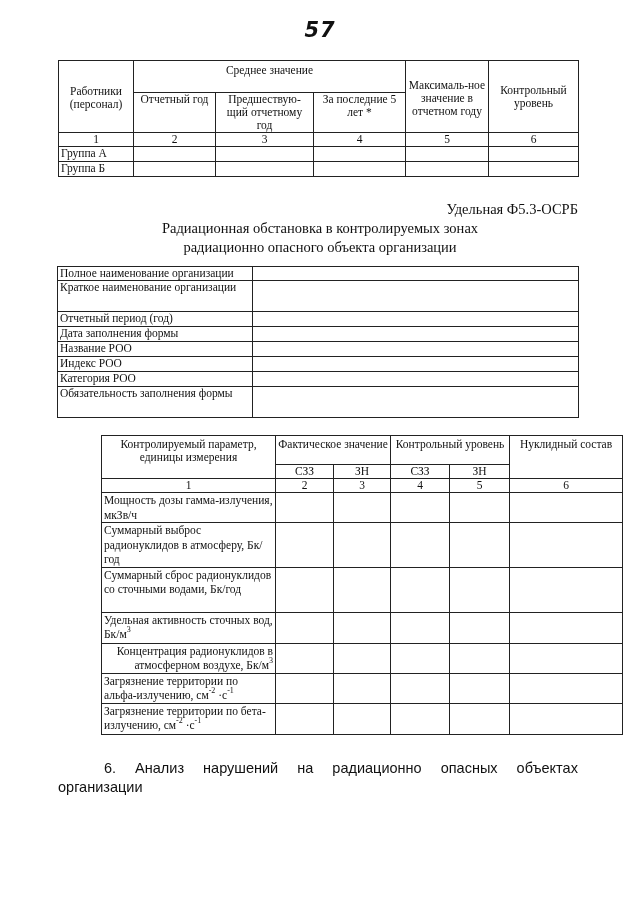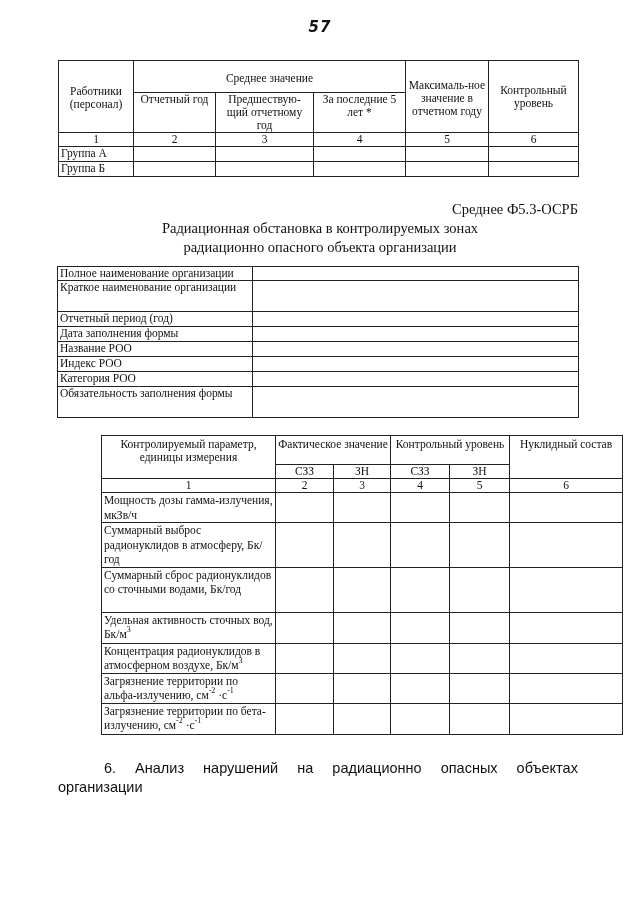--- a/index.html
+++ b/index.html
@@ -1,17 +1,17 @@
 <!DOCTYPE html>
 <html><head>
 <meta charset="utf-8">
 <style>
   html,body{margin:0;padding:0;background:#fff;}
   body{width:640px;height:900px;position:relative;overflow:hidden;font-family:"Liberation Serif","DejaVu Serif",serif;color:#111;}
-  .pagenum{position:absolute;left:300px;top:18px;width:40px;text-align:center;font-style:italic;font-weight:bold;font-size:15px;font-family:"DejaVu Sans",sans-serif;letter-spacing:1px;}
+  .pagenum{position:absolute;left:300px;top:18px;width:40px;text-align:center;font-style:italic;font-weight:bold;font-size:21px;font-family:"DejaVu Sans",sans-serif;letter-spacing:1px;}
   table{border-collapse:collapse;position:absolute;table-layout:fixed;}
   td{border:1px solid #222;padding:0 2px;font-size:11.5px;line-height:13px;vertical-align:top;}
   .c{text-align:center;}
   .mid{vertical-align:middle;}
   #t1{left:58px;top:60px;width:520px;}
   #t2{left:57px;top:266px;width:521px;}
   #t3{left:57px;top:435px;width:521px;margin-left:44px;}
   .tabno{position:absolute;right:62px;top:201px;font-size:14.5px;}
   .title{position:absolute;left:0;width:640px;text-align:center;font-size:14.5px;line-height:19px;top:219px;}
   .sec{position:absolute;left:58px;width:520px;top:759px;font-family:"Liberation Sans",sans-serif;font-size:14.5px;line-height:19px;text-align:justify;}
@@ -28,21 +28,21 @@
       <col style="width:75px">
       <col style="width:82px">
       <col style="width:98px">
       <col style="width:92px">
       <col style="width:83px">
       <col style="width:90px">
     </colgroup>
   <tbody>
       <tr style="height:32px">
     <td rowspan="2" class="c mid" style="padding-top:2px">Работники (персонал)</td>
-    <td colspan="3" class="c" style="padding-top:11px">Среднее значение</td>
+    <td colspan="3" class="c" style="padding-top:3px">Среднее значение</td>
     <td rowspan="2" class="c" style="padding-top:18px">Максималь-ное значение в отчетном году</td>
     <td rowspan="2" class="c mid">Контрольный уровень</td>
   </tr>
   <tr style="height:40px">
     <td class="c">Отчетный год</td>
     <td class="c">Предшествую-щий отчетному год</td>
     <td class="c">За последние 5 лет *</td>
   </tr>
   <tr style="height:13px">
     <td class="c">1</td>
@@ -64,21 +64,21 @@
     <td>Группа Б</td>
     <td></td>
         <td></td>
         <td></td>
         <td></td>
         <td></td>
   </tr>
 </tbody>
   </table>
 
-<div class="tabno">Среднее Ф5.3-ОСРБ</div>
+<div class="tabno">Удельная Ф5.3-ОСРБ</div>
 <div class="title">
   <div>Радиационная обстановка в контролируемых зонах</div>
   <div>радиационно опасного объекта организации</div>
 </div>
 
 <table id="t2">
   <colgroup>
       <col style="width:195px">
       <col style="width:326px">
     </colgroup>
@@ -176,21 +176,21 @@
       </tr>
       <tr style="height: 31px;">
         <td style="line-height: 14.5px;"><span>Удельная активность сточных вод, Бк/м</span><sup>3</sup><span></span><sup></sup></td>
         <td></td>
         <td></td>
         <td></td>
         <td></td>
         <td></td>
       </tr>
       <tr style="height: 30px;">
-        <td style="line-height: 14.5px;"><span>Концентрация радионуклидов в атмосферном воздухе, Бк/м</span><sup>3</sup><span></span><sup></sup></td>
+        <td style="line-height: 14.5px; text-align: right;"><span>Концентрация радионуклидов в атмосферном воздухе, Бк/м</span><sup>3</sup><span></span><sup></sup></td>
         <td></td>
         <td></td>
         <td></td>
         <td></td>
         <td></td>
       </tr>
       <tr style="height: 30px;">
         <td style="line-height: 14.5px;"><span>Загрязнение территории по альфа-излучению, см</span><sup>-2</sup><span> ·с</span><sup>-1</sup></td>
         <td></td>
         <td></td>

